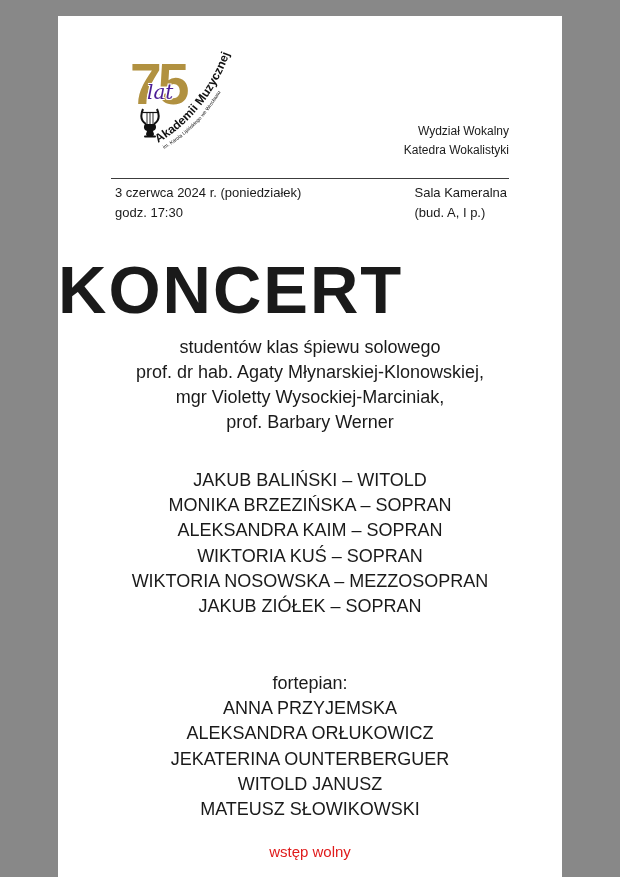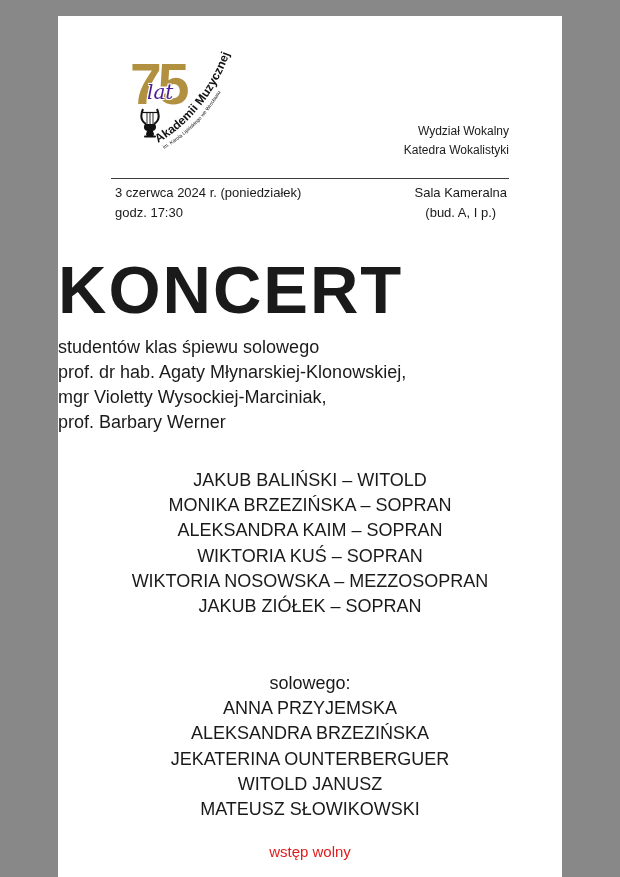--- a/index.html
+++ b/index.html
@@ -36,31 +36,31 @@
     text-align:right; font-size:12px; line-height:19px;
   }
 
   
   .rule { position:absolute; left:53px; right:53px; top:162px; border-top:1px solid #3c3c3c; }
   .info-row {
     position:absolute; left:57px; right:55px; top:167px;
     display:flex; justify-content:space-between;
     font-size:13px; line-height:19.5px;
   }
-  .info-right { text-align:center; }
+  .info-right { text-align:left; }
 
   
   .title {
     position:absolute; left:0; right:0; top:240px;
     font-size:67px; font-weight:bold;
     letter-spacing:2px; line-height:1;
   }
   .subtitle {
     position:absolute; left:0; right:0; top:319px;
-    font-size:18px; line-height:25px;
+    text-align:center; font-size:18px; line-height:25px;
   }
   .performers {
     position:absolute; left:0; right:0; top:452px;
     text-align:center; font-size:18px; line-height:25.2px;
   }
   .piano {
     position:absolute; left:0; right:0; top:655px;
     text-align:center; font-size:18px; line-height:25.2px;
   }
   .admission {
@@ -133,23 +133,23 @@
   <div class="performers">
     <div>JAKUB BALIŃSKI – WITOLD</div>
     <div>MONIKA BRZEZIŃSKA – SOPRAN</div>
     <div>ALEKSANDRA KAIM – SOPRAN</div>
     <div>WIKTORIA KUŚ – SOPRAN</div>
     <div>WIKTORIA NOSOWSKA – MEZZOSOPRAN</div>
     <div>JAKUB ZIÓŁEK – SOPRAN</div>
   </div>
 
   <div class="piano">
-    <div>solowego:</div>
+    <div>fortepian:</div>
     <div>ANNA PRZYJEMSKA</div>
-    <div>ALEKSANDRA BRZEZIŃSKA</div>
+    <div>ALEKSANDRA ORŁUKOWICZ</div>
     <div>JEKATERINA OUNTERBERGUER</div>
     <div>WITOLD JANUSZ</div>
     <div>MATEUSZ SŁOWIKOWSKI</div>
   </div>
 
   <div class="admission" style="color: rgb(224, 27, 27);">wstęp wolny</div>
 
 </div>
 
 </body></html>

